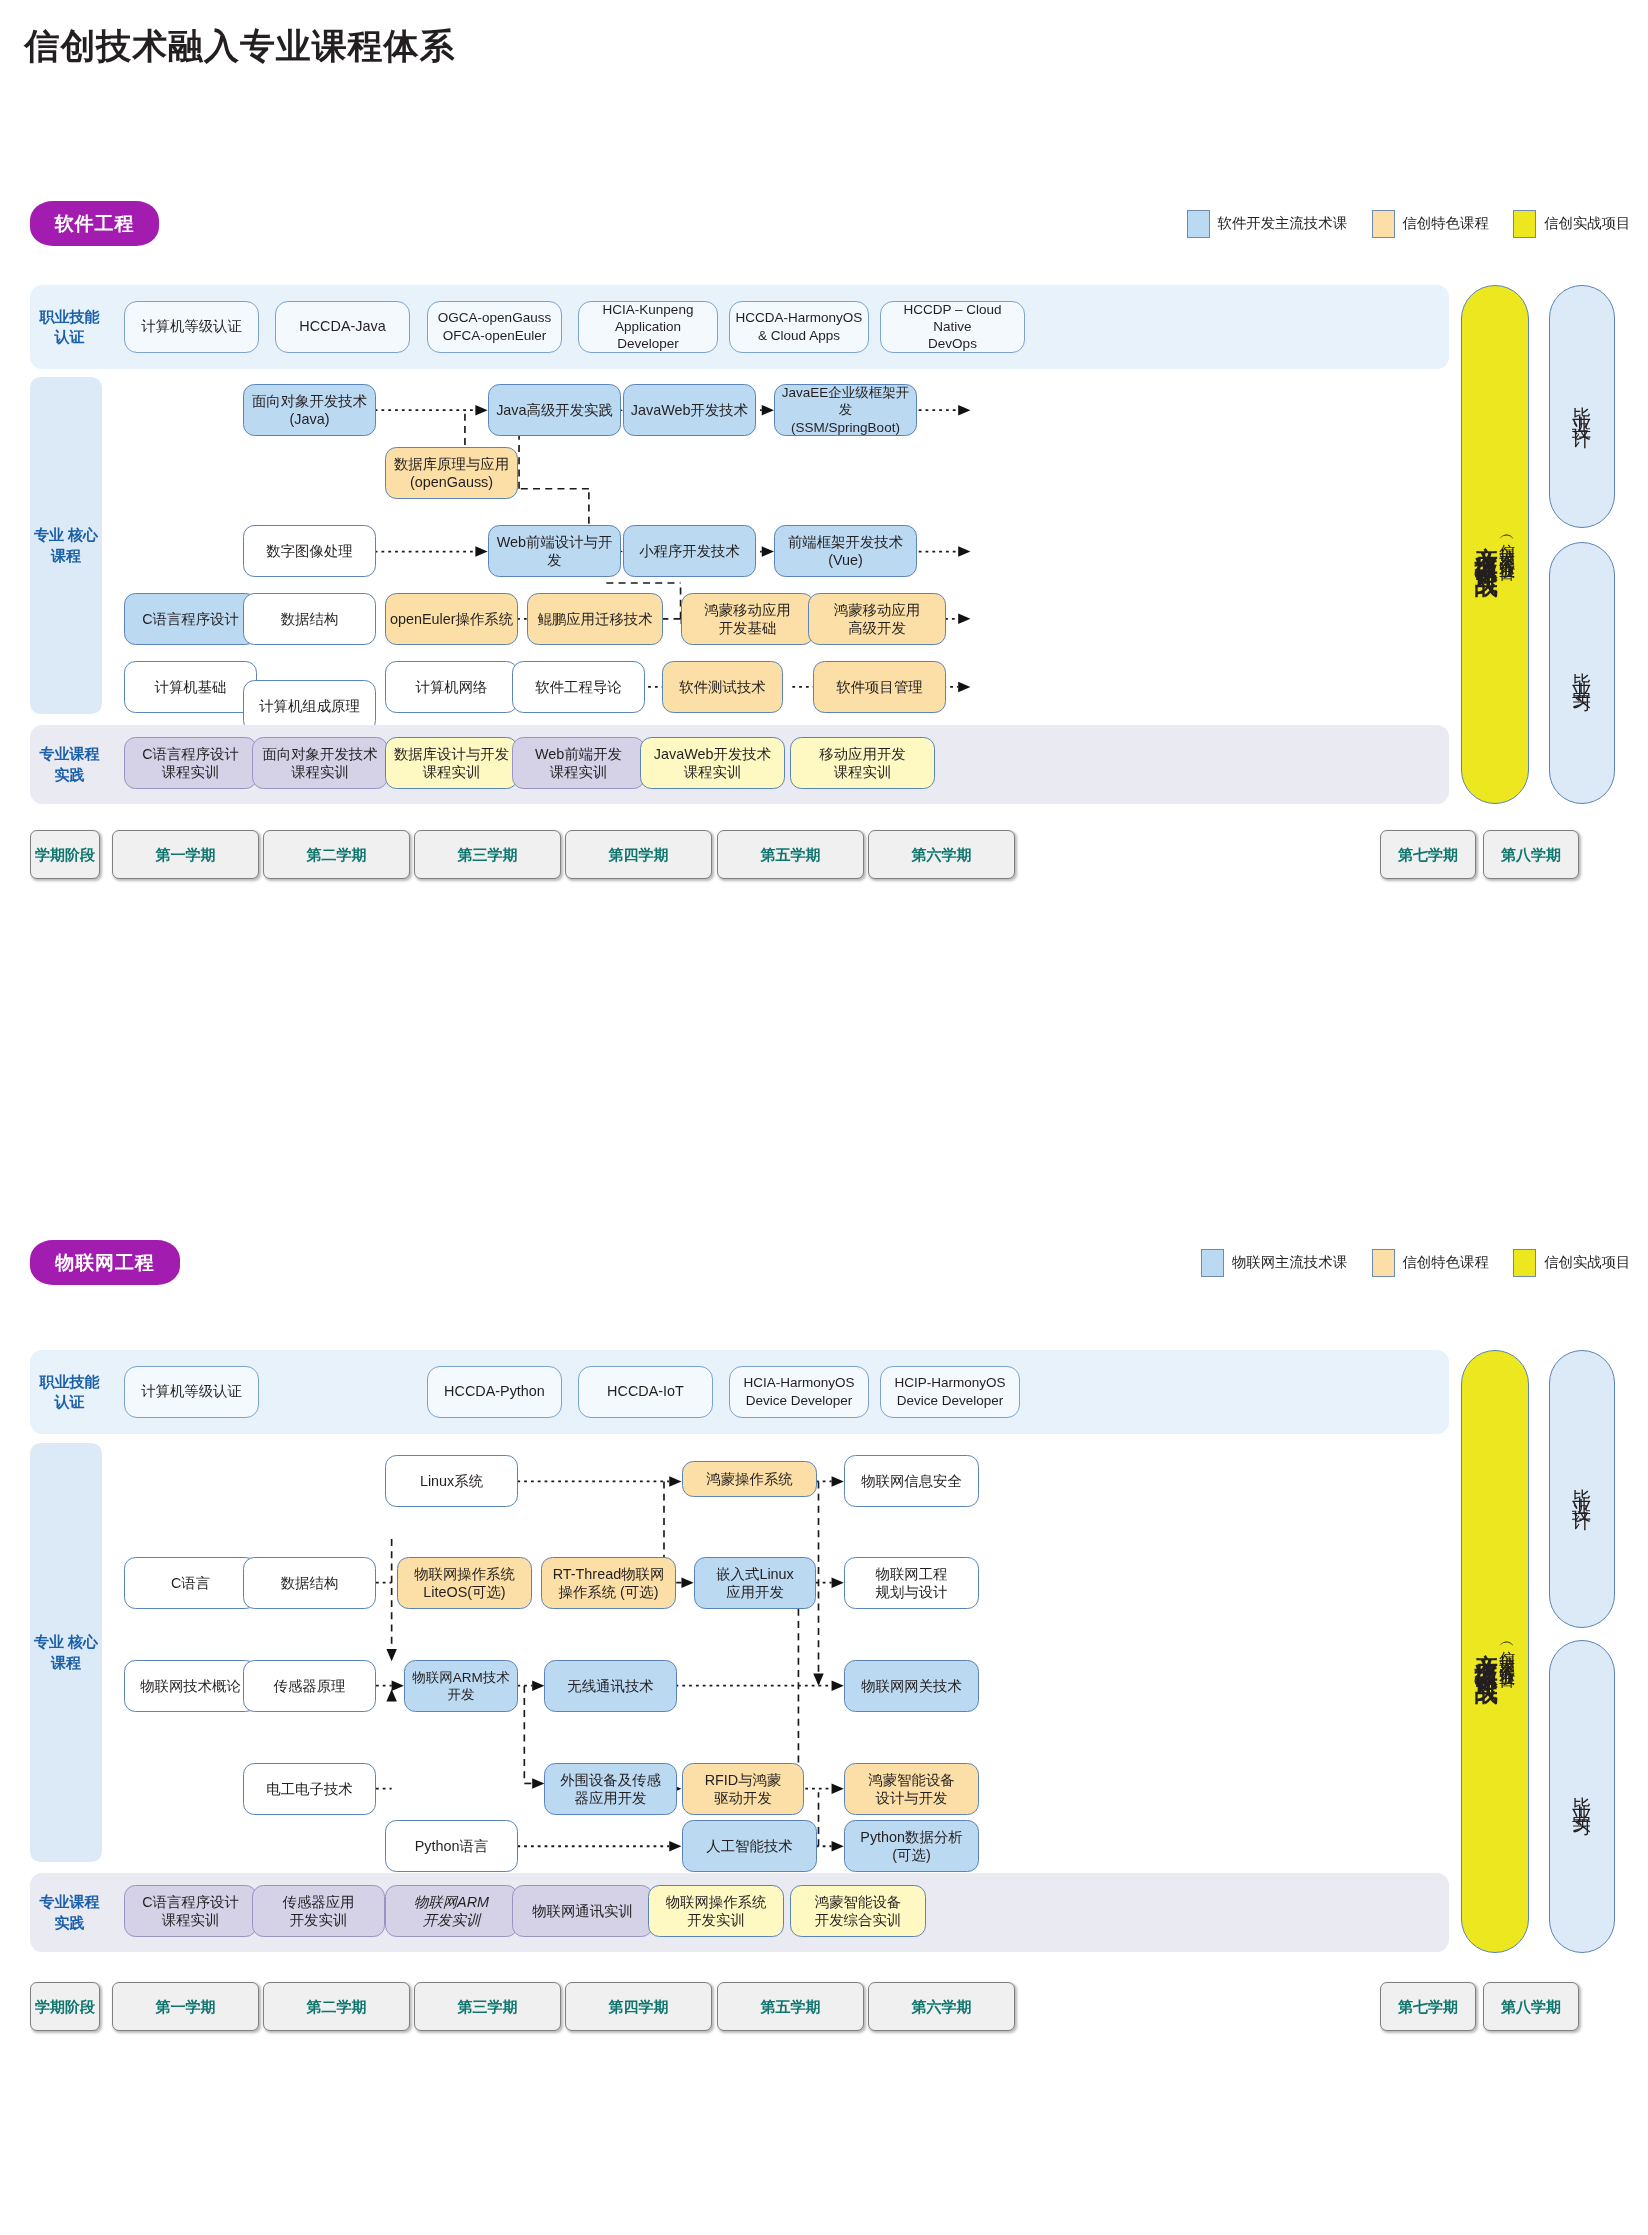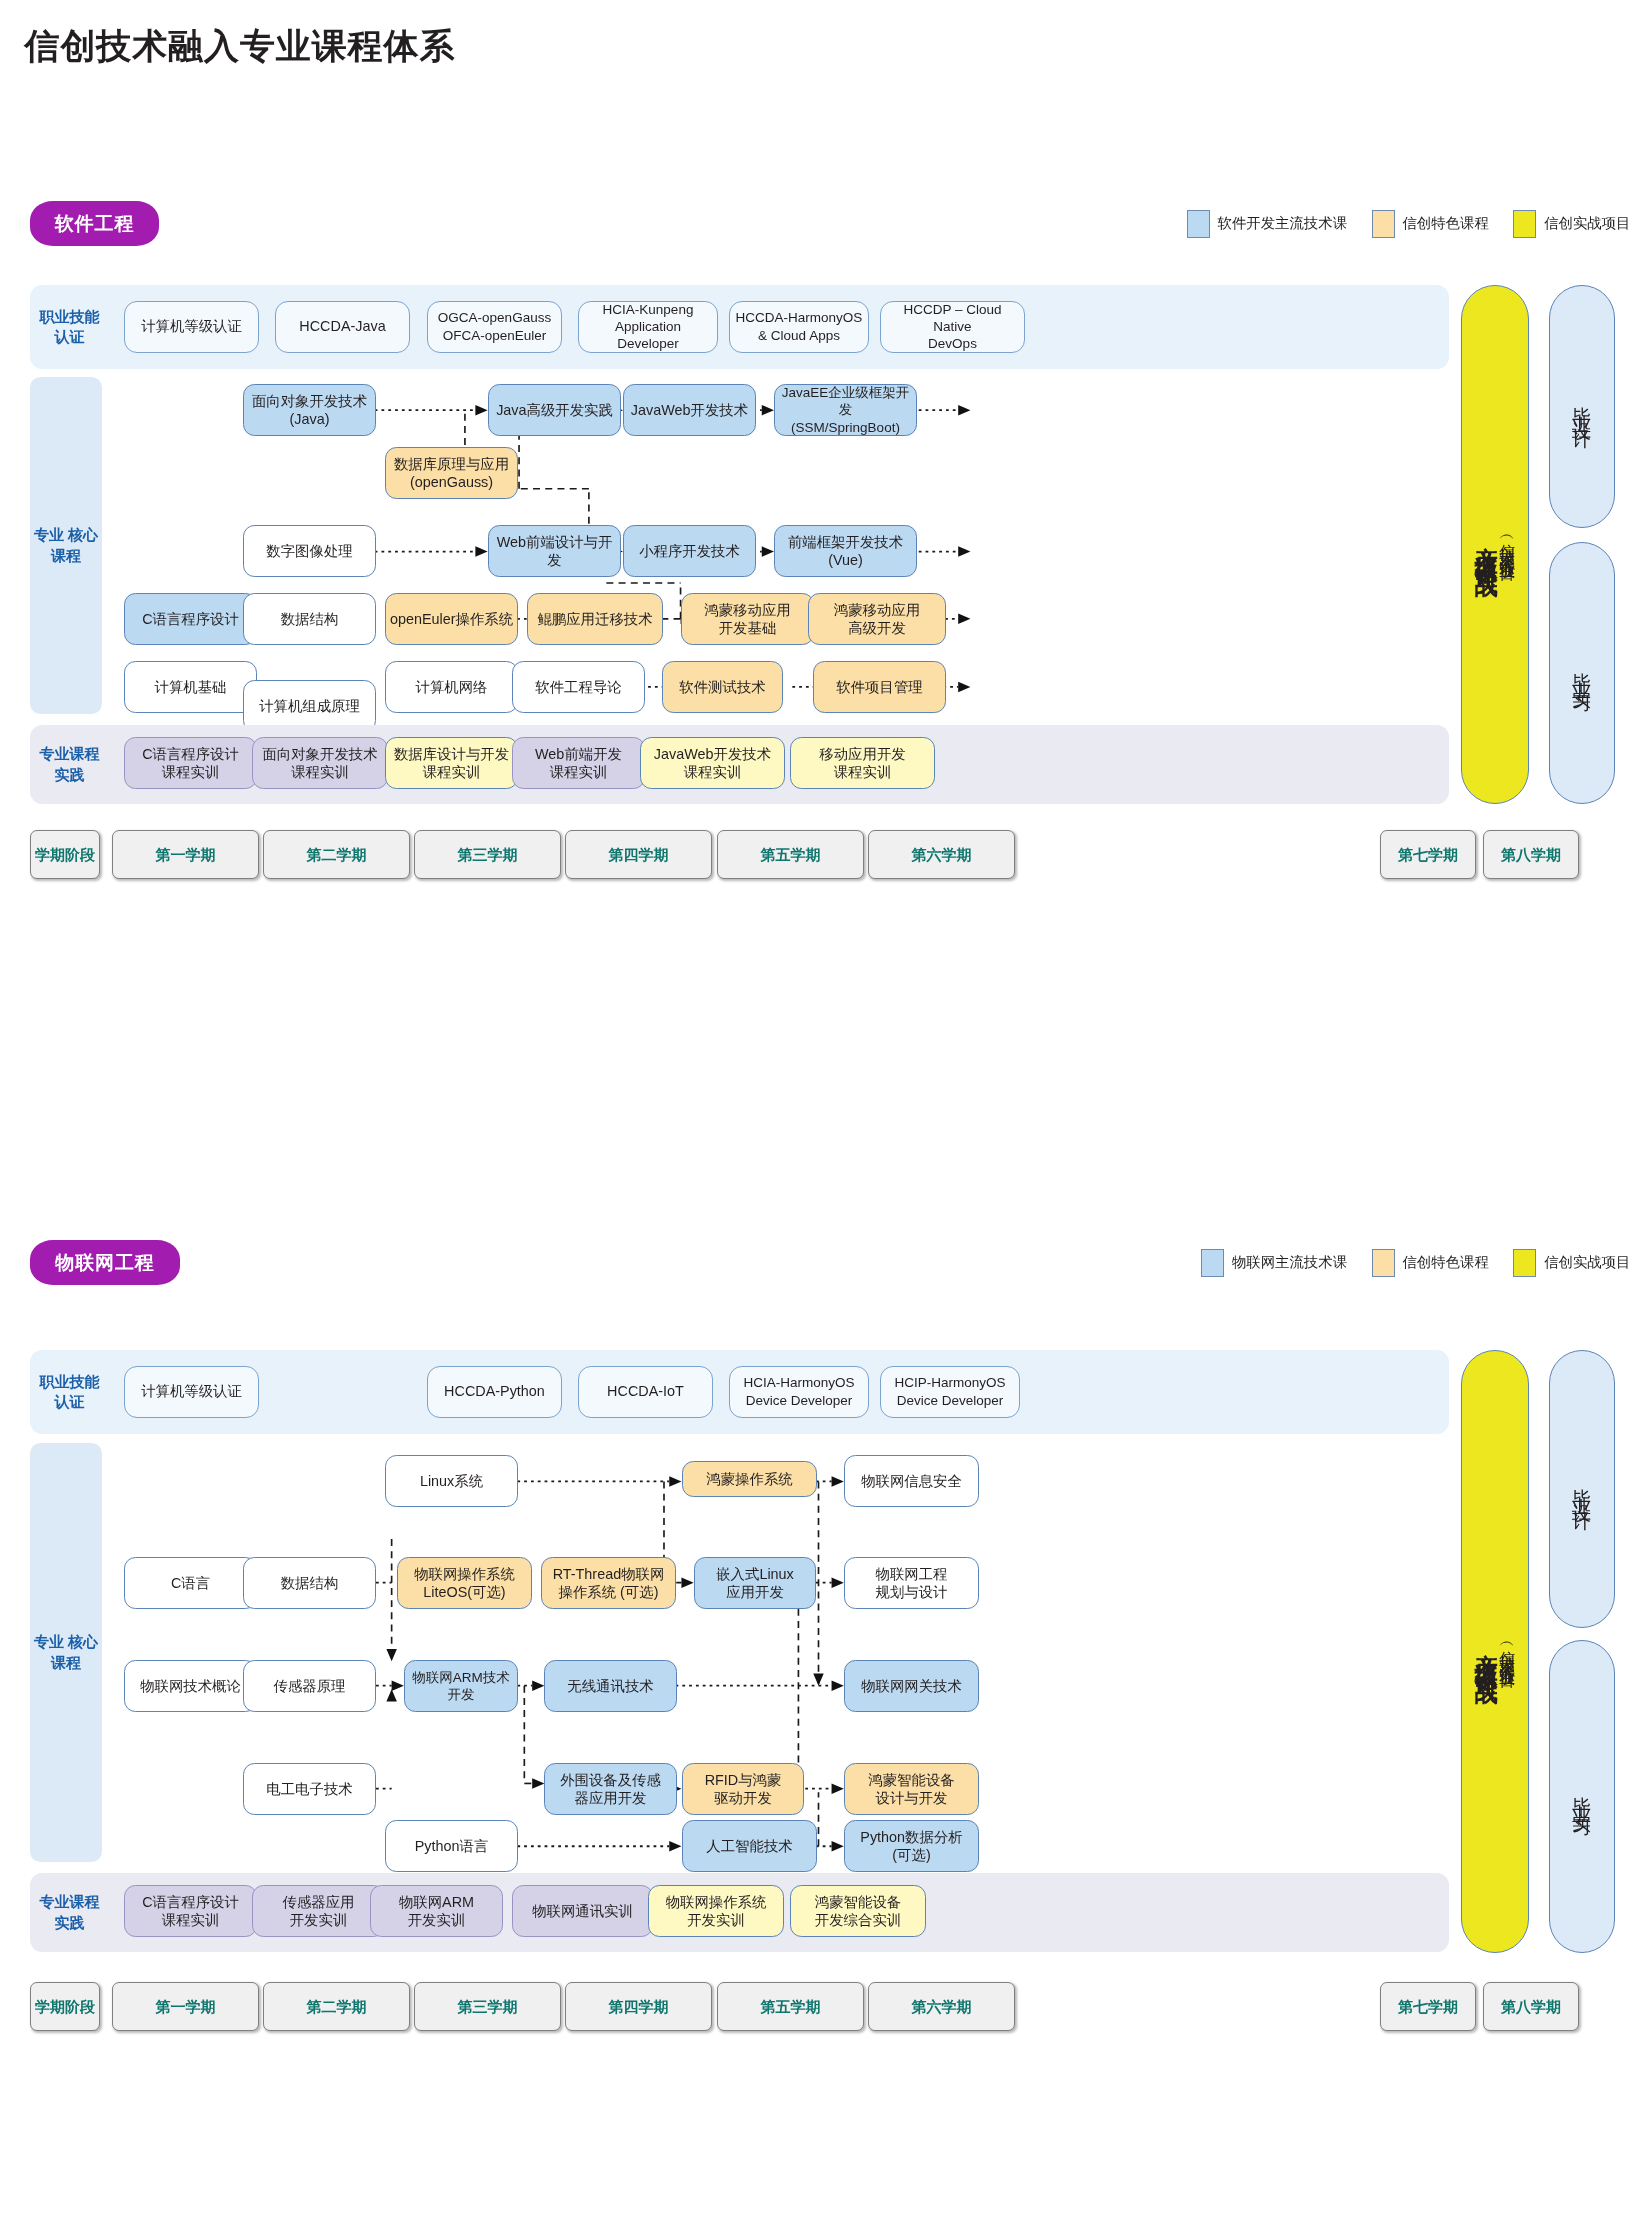--- a/index.html
+++ b/index.html
@@ -448,21 +448,21 @@
 (可选)</div>
   </div>
 
   <div class="band band-prac" style="top:633px; height:79px;">
     <div class="band-label" style="top:0; height:79px;">专业课程
 实践</div>
     <div class="box purple" style="left:94px; top:12.2px; width:133px; height:52px;">C语言程序设计
 课程实训</div>
     <div class="box purple" style="left:222px; top:12.2px; width:133px; height:52px;">传感器应用
 开发实训</div>
-    <div class="box purple" style="left:340px; top:12.2px; width:133px; height:52px;">物联网ARM
+    <div class="box purple" style="left:355px; top:12.2px; width:133px; height:52px;font-style:italic;">物联网ARM
 开发实训</div>
     <div class="box purple" style="left:482px; top:12.2px; width:141px; height:52px;">物联网通讯实训</div>
     <div class="box yellow" style="left:618px; top:12.2px; width:136px; height:52px;">物联网操作系统
 开发实训</div>
     <div class="box yellow" style="left:760px; top:12.2px; width:136px; height:52px;">鸿蒙智能设备
 开发综合实训</div>
   </div>
 
   <div class="vcol industry" style="left:1461px; top:110px; width:68px; height:603px;">
     <div class="industry-inner">

